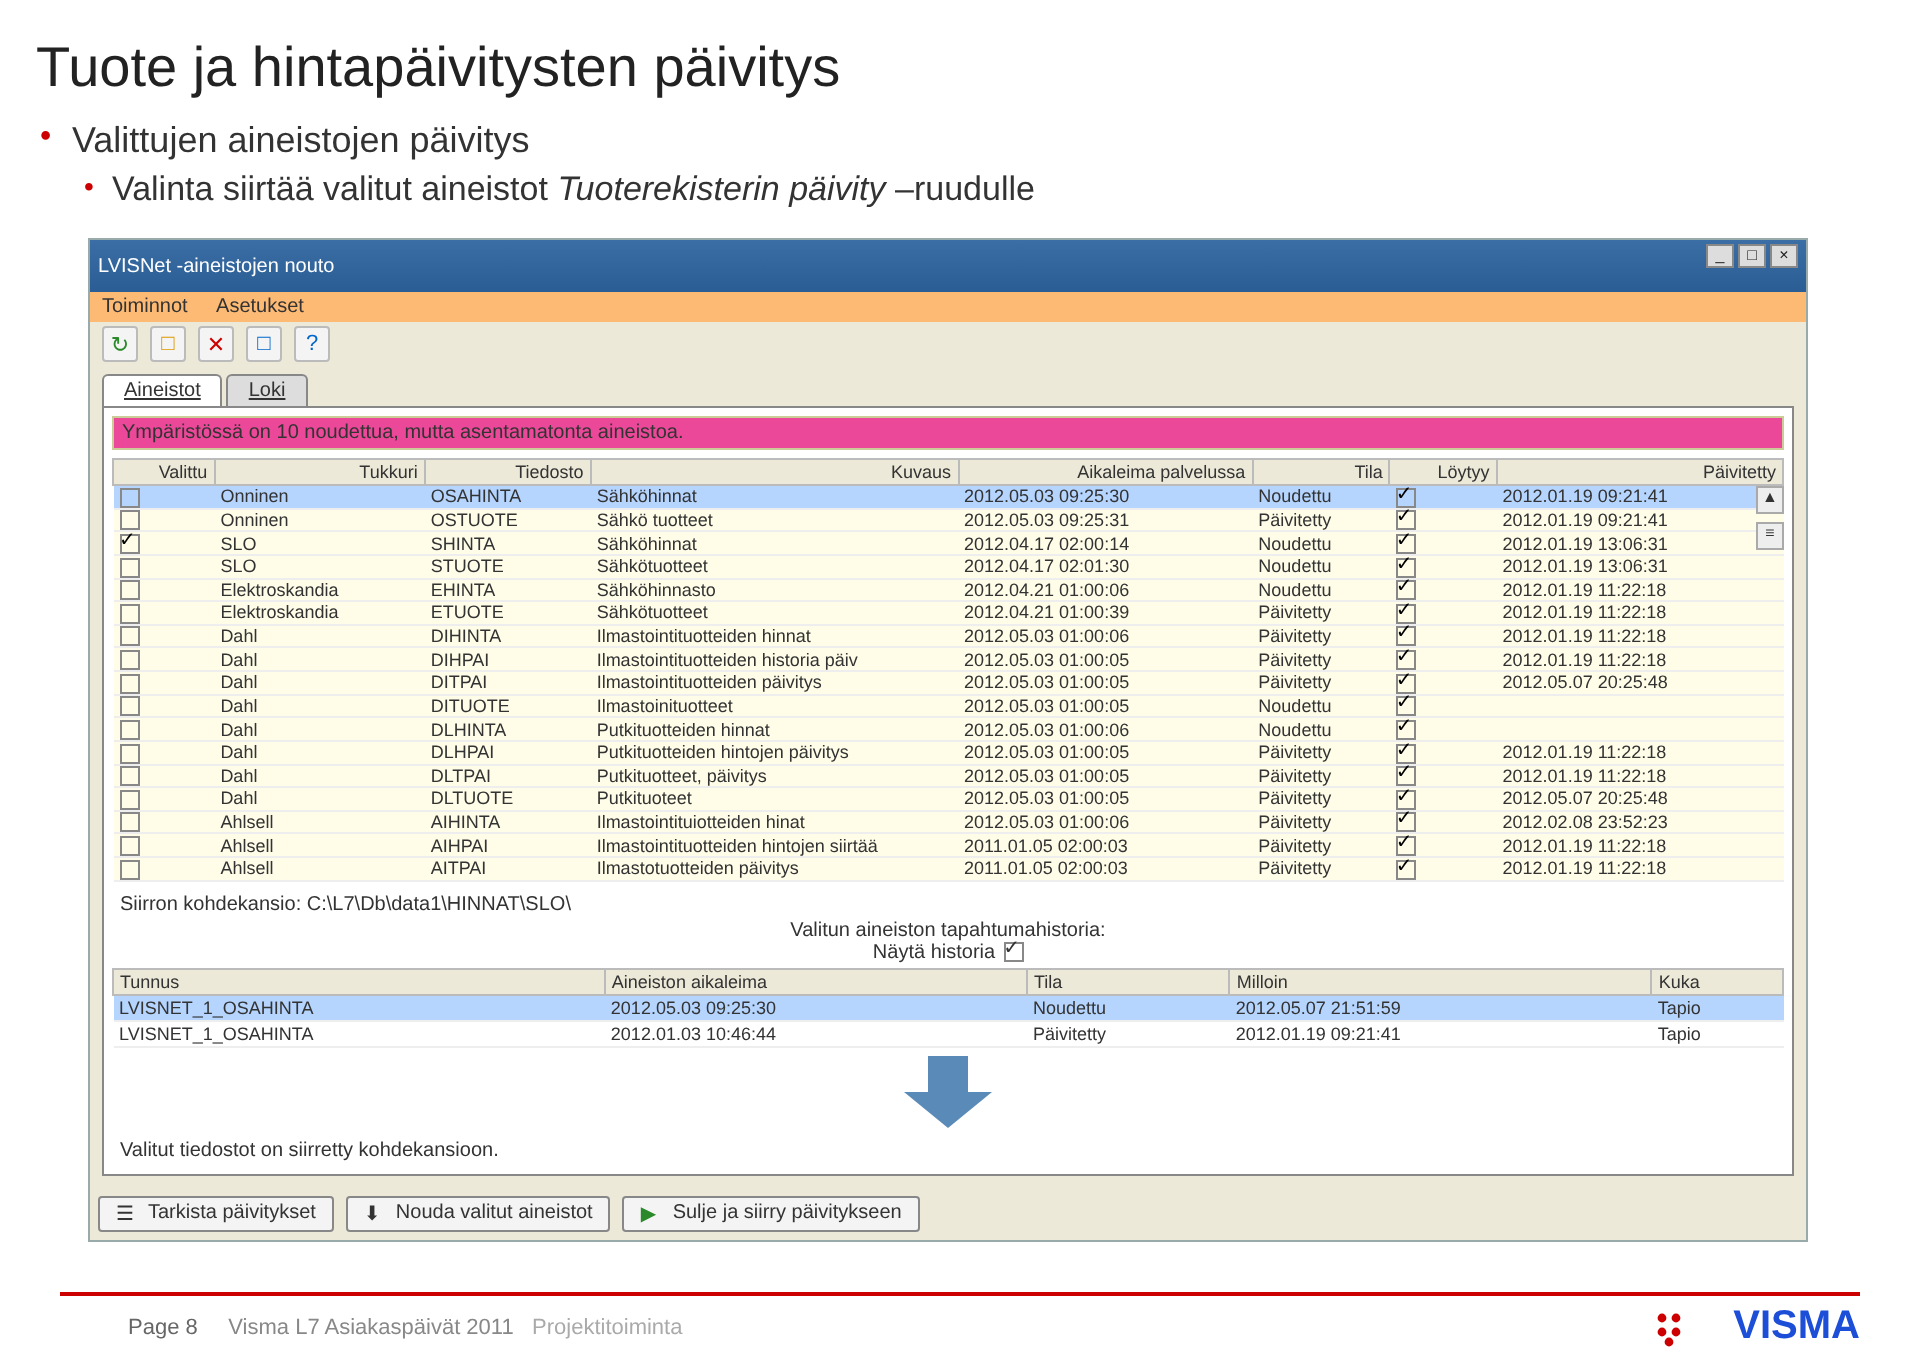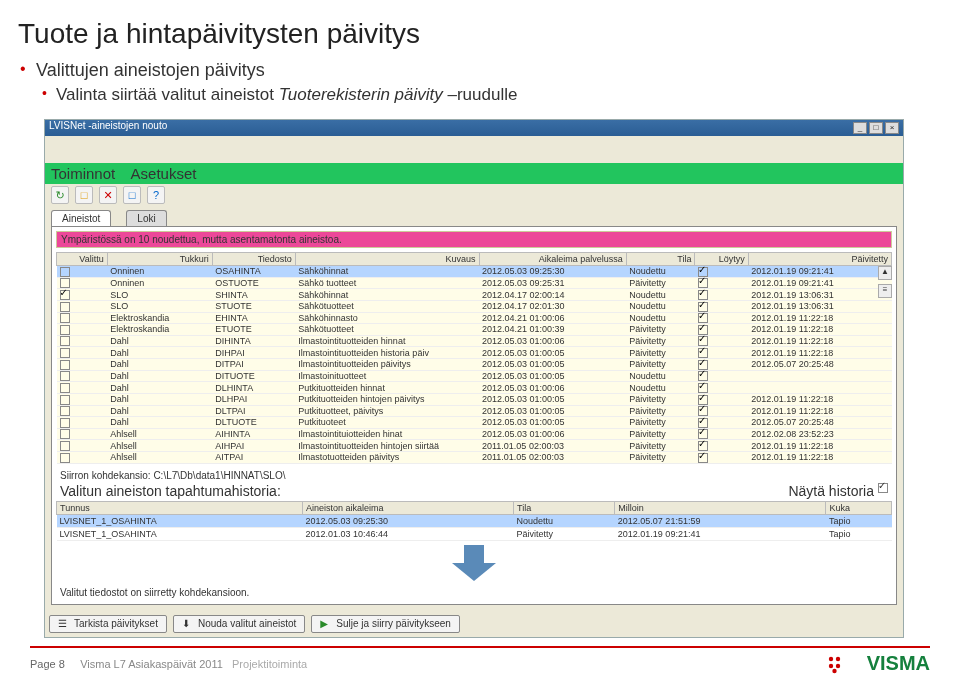--- a/index.html
+++ b/index.html
@@ -9,65 +9,65 @@
   ul.bullets { list-style: none; margin-left: 2px; margin-bottom: 14px; }
   ul.bullets > li { font-size: 18px; color: #333; margin: 4px 0 2px 0; padding-left: 16px; position: relative; }
   ul.bullets > li:before { content: "•"; color: #c00; position: absolute; left: 0; top: 0; font-size: 16px; }
   ul.bullets ul { list-style: none; margin-left: 6px; }
   ul.bullets ul li { font-size: 17px; color: #333; padding-left: 14px; position: relative; margin-top: 4px; }
   ul.bullets ul li:before { content: "•"; color: #c00; position: absolute; left: 0; top: 0; font-size: 14px; }
   .italic { font-style: italic; }
 
   
   .app-window { border: 1px solid #9aa; background: #ece9d8; width: 860px; margin: 0 auto; font-size: 10px; }
-  .titlebar { background: linear-gradient(#3a6ea5,#2a5d94); color: #fff; height: 16px; display: flex; padding: 0 4px; position: relative; }
+  .titlebar { background: linear-gradient(#3a6ea5,#2a5d94); color: #fff; height: 26px; display: flex; align-items: center; padding: 0 4px; position: relative; }
   .titlebar .winbtns { position: absolute; right: 4px; top: 2px; display: flex; gap: 2px; }
   .titlebar .winbtns span { width: 14px; height: 12px; background: #ddd; border: 1px solid #888; display: inline-block; font-size: 8px; line-height: 10px; text-align: center; color: #222; }
-  .menubar { background: #22c55e; padding: 2px 6px; font-size: 15px; margin-top: 27px; }
+  .menubar { background: #fdba74; padding: 2px 6px; font-size: 10px; }
   .menubar span { margin-right: 12px; }
   .toolbar { background: #ece9d8; padding: 2px 6px; display: flex; gap: 6px; }
   .toolbar .tbtn { width: 18px; height: 18px; border: 1px solid #bbb; background: #f4f4f4; display: inline-flex; align-items: center; justify-content: center; font-size: 11px; border-radius: 2px; }
-  .tabstrip { display: flex; padding: 4px 6px 0 6px; gap: 15px; }
+  .tabstrip { display: flex; padding: 4px 6px 0 6px; gap: 2px; text-decoration: underline; }
   .tab { border: 1px solid #888; border-bottom: none; background: #fff; padding: 2px 10px; font-size: 10px; border-radius: 3px 3px 0 0; }
   .tab.inactive { background: #ddd; }
   .panel { background: #fff; margin: 0 6px 6px 6px; border: 1px solid #888; padding: 4px; }
   .notice { background: #ec4899; border: 1px solid #cc9; padding: 2px 4px; font-size: 10px; margin-bottom: 4px; }
 
   table.main { width: 100%; border-collapse: collapse; font-size: 9px; }
   table.main th { background: #ece9d8; border: 1px solid #bbb; padding: 1px 3px; text-align: right; font-weight: normal; }
   table.main td { border-bottom: 1px solid #eee; padding: 0 3px; white-space: nowrap; }
   table.main tr.selected td { background: #b5d5ff; }
   table.main tr.alt td { background: #fffde8; }
   .chk { width: 10px; height: 10px; border: 1px solid #888; display: inline-block; vertical-align: middle; position: relative; }
   .chk.on:after { content: "✓"; position: absolute; left: -1px; top: -4px; font-size: 10px; color: #000; }
   .scrollbtn { position: absolute; right: 0; top: 0; width: 14px; height: 14px; border: 1px solid #aaa; background: #eee; font-size: 8px; text-align: center; }
 
   .pathline { font-size: 10px; padding: 6px 4px 2px 4px; }
-  .historyline { font-size: 14px; padding: 0 4px 2px 4px; display: flex; justify-content: space-between; align-items: center; }
+  .historyline { font-size: 10px; padding: 0 4px 2px 4px; display: flex; justify-content: space-between; align-items: center; flex-direction: column; }
   .historyline .right { display: flex; gap: 4px; }
   .hchk { width: 10px; height: 10px; border: 1px solid #888; display: inline-block; position: relative; }
   .hchk.on:after { content: "✓"; position: absolute; left: -1px; top: -4px; font-size: 10px; }
 
   table.hist { width: 100%; border-collapse: collapse; font-size: 9px; margin-bottom: 0; }
   table.hist th { background: #ece9d8; border: 1px solid #bbb; padding: 1px 3px; text-align: left; font-weight: normal; }
   table.hist td { border-bottom: 1px solid #eee; padding: 1px 3px; }
   table.hist tr.sel td { background: #b5d5ff; }
 
   .statusnote { font-size: 10px; padding: 2px 4px; }
   .btnbar { display: flex; gap: 6px; padding: 4px; background: #ece9d8; }
   .btn { border: 1px solid #888; background: #f4f4f4; padding: 2px 8px; font-size: 10px; display: inline-flex; align-items: center; gap: 4px; border-radius: 2px; }
   .btn .ic { width: 12px; height: 12px; display: inline-block; }
 
   .arrow { width: 44px; height: 36px; margin: 4px auto; }
   .arrow .shaft { width: 20px; height: 18px; background: #5a8ab8; margin: 0 auto; }
   .arrow .head { width: 0; height: 0; border-left: 22px solid transparent; border-right: 22px solid transparent; border-top: 18px solid #5a8ab8; margin: 0 auto; }
 
   .footer { position: absolute; bottom: 8px; left: 30px; right: 30px; border-top: 2px solid #c00; padding-top: 4px; display: flex; justify-content: space-between; align-items: center; font-size: 11px; color: #888; }
-  .footer .left span.pn { color: #666; }
-  .footer .logo { font-size: 20px; font-weight: bold; color: #15803d; display: flex; align-items: center; gap: 21px; }
+  .footer .left span.pn { color: #666; margin-left: 34px; }
+  .footer .logo { font-size: 20px; font-weight: bold; color: #1d4ed8; display: flex; align-items: center; gap: 21px; }
   .footer .logo .dots { width: 20px; height: 20px; }
   .footer .logo svg circle { fill: #c00; }
 </style>
 </head>
 <body>
 
 <div class="slide">
   <h1>Tuote ja hintapäivitysten päivitys</h1>
   <ul class="bullets">
     <li>

